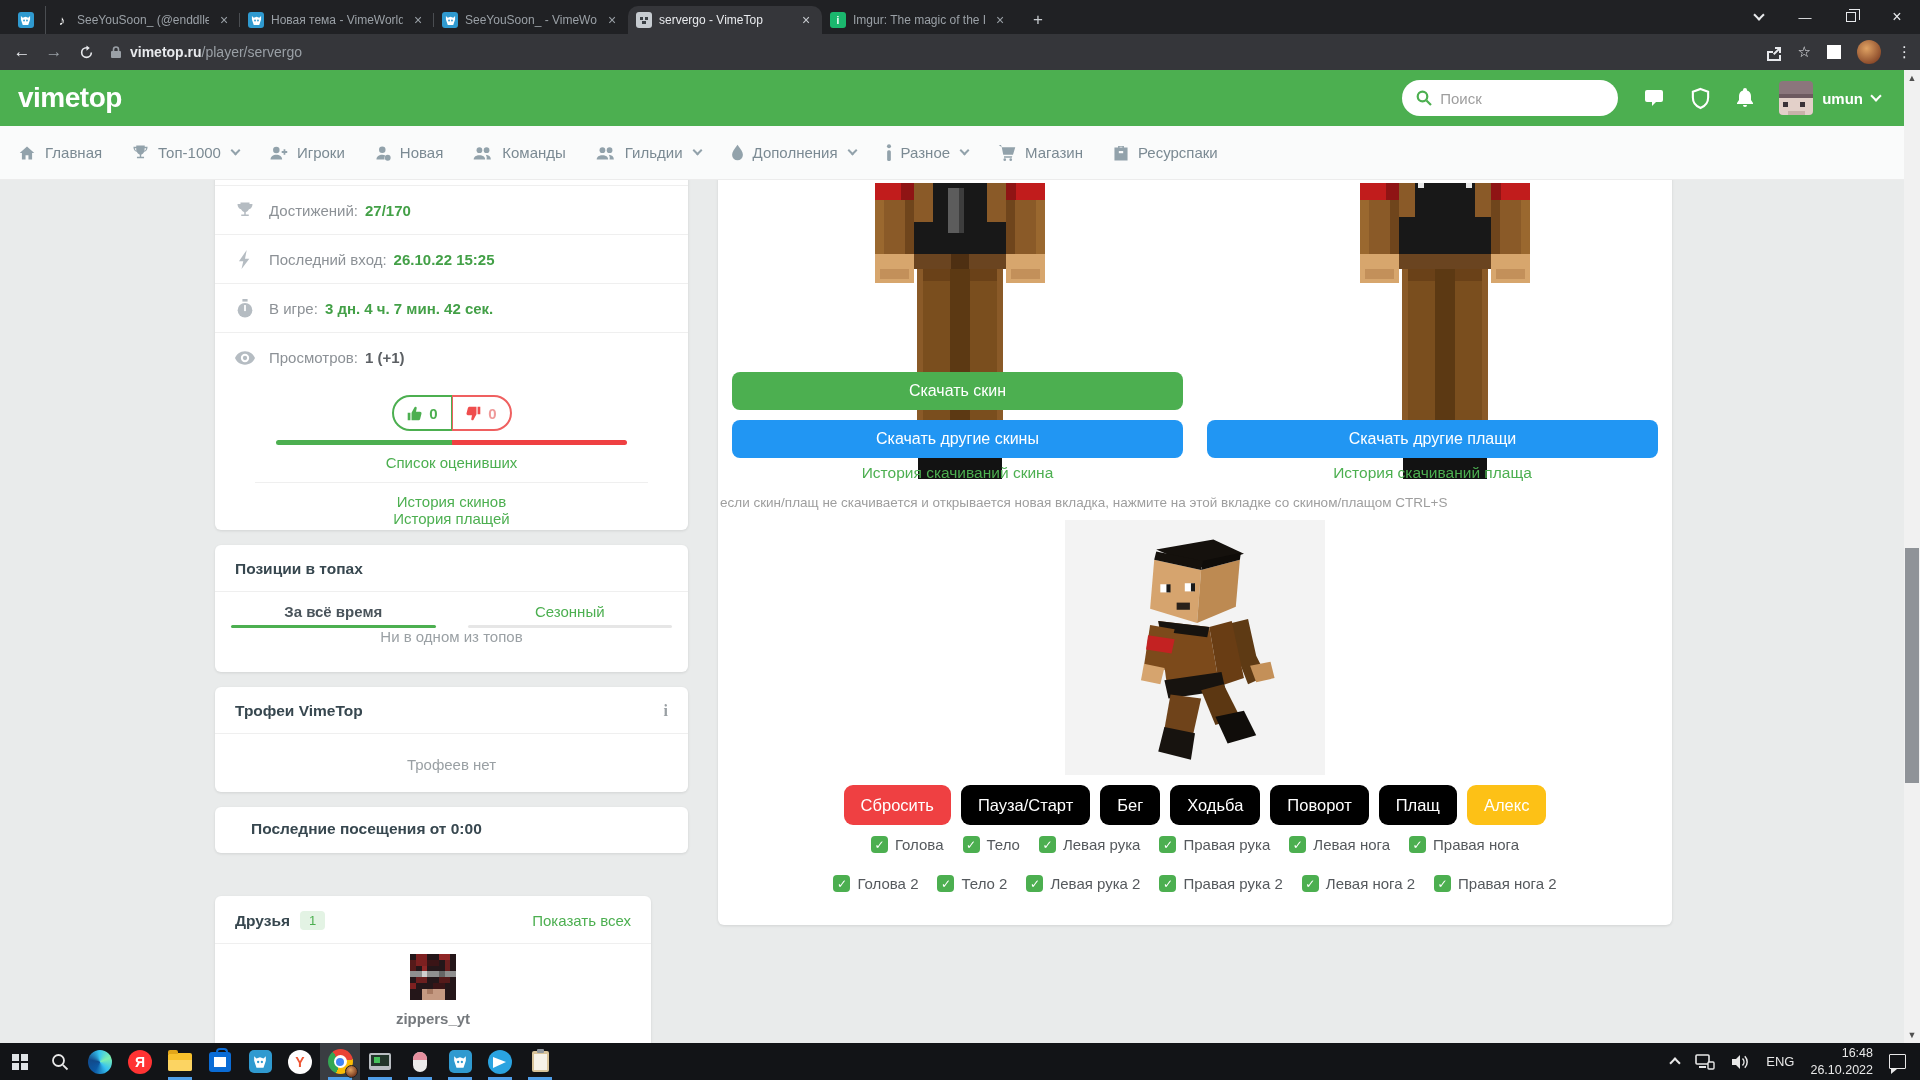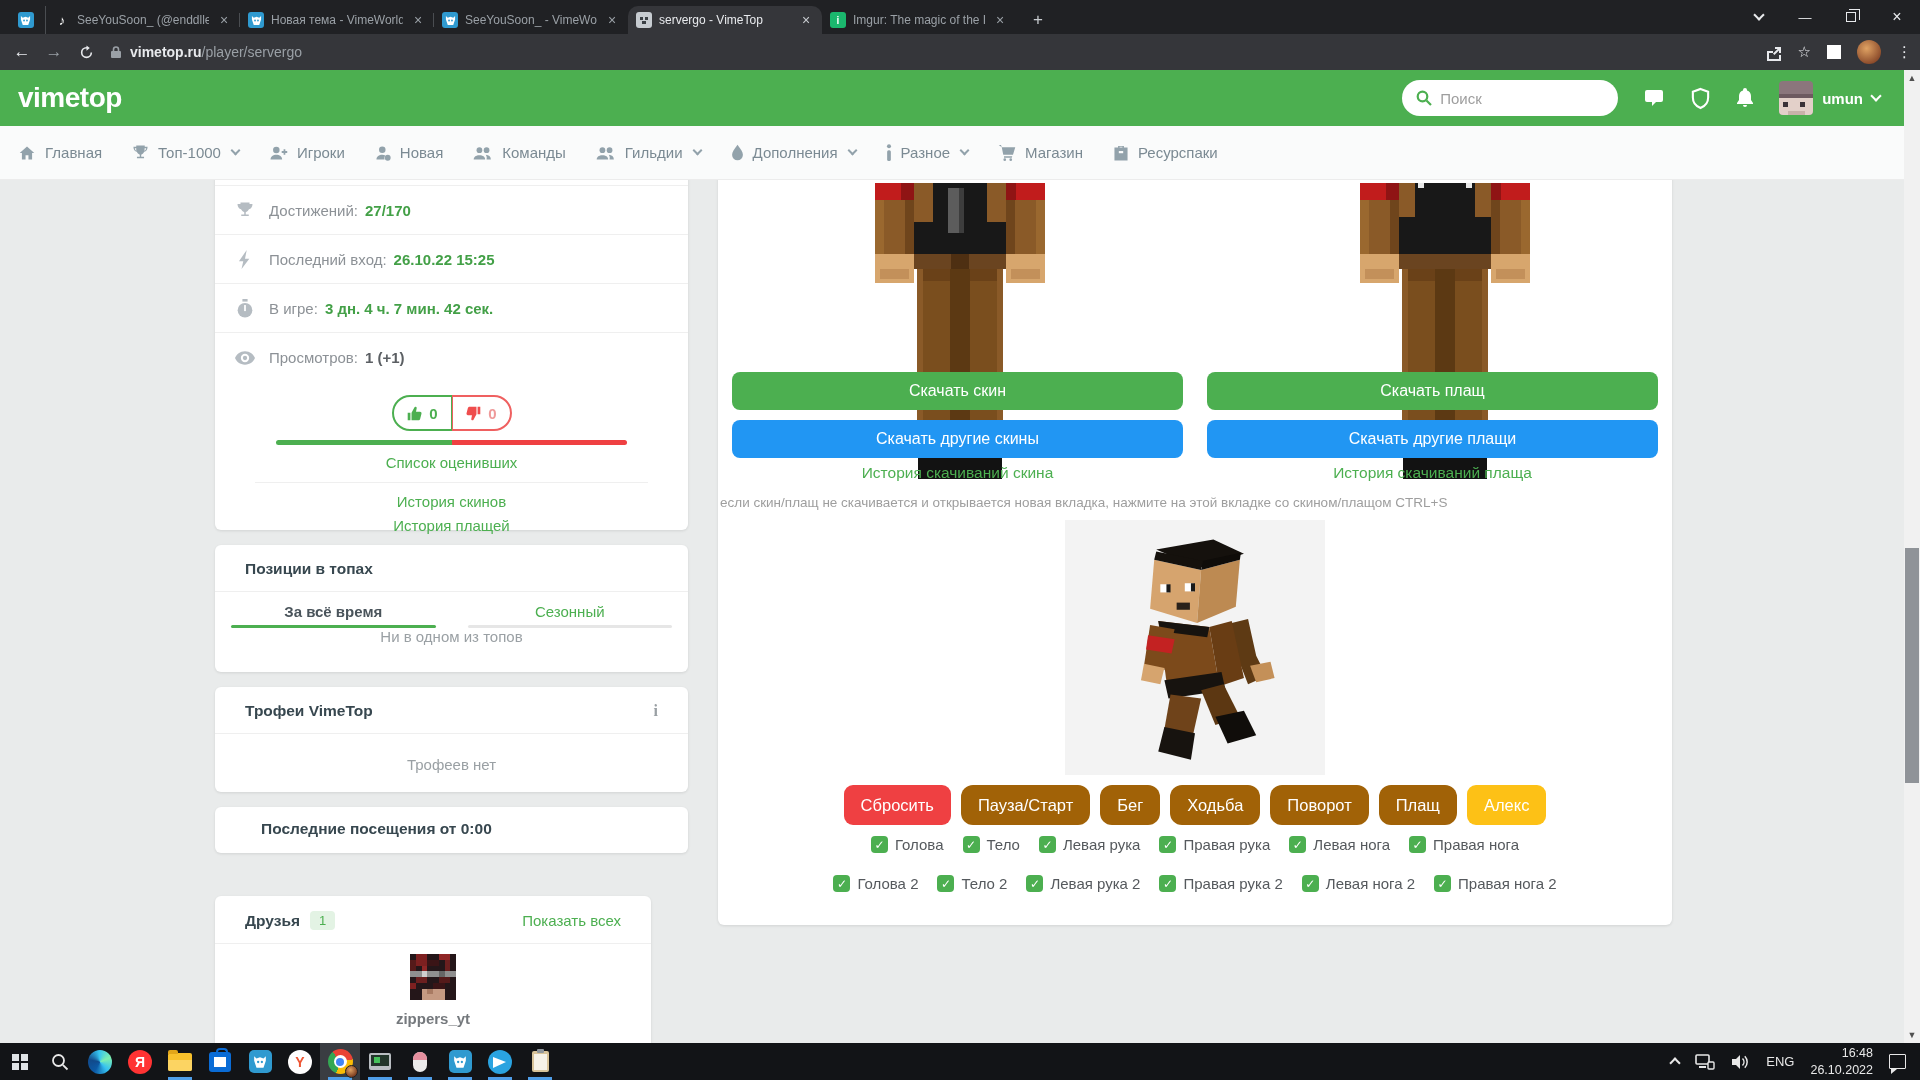--- a/index.html
+++ b/index.html
@@ -91,24 +91,24 @@
   .pill-half { flex:1; display:flex; align-items:center; justify-content:center; gap:6px; font-size:15px; font-weight:bold; }
   .pill-up { border:2px solid #4caf50; border-radius:18px 0 0 18px; color:#4caf50; border-right:1px solid #4caf50; }
   .pill-down { border:2px solid #ef6060; border-radius:0 18px 18px 0; color:#ef9a9a; border-left:1px solid #ef6060; }
   .pill-up svg { fill:#4caf50; } .pill-down svg { fill:#ef4d4d; }
   #rate-bar { margin:9px 61px 0; height:5px; display:flex; }
   #rate-bar .g { width:50%; background:#4caf50; border-radius:3px 0 0 3px; }
   #rate-bar .r { width:50%; background:#ef4042; border-radius:0 3px 3px 0; }
   .green-link { display:block; text-align:center; color:#4caf50; font-size:15px; }
   #raters-link { margin-top:9px; }
   #hist-divider { height:1px; background:#efefef; margin:11px 40px 0; }
-  #skin-hist { margin-top:10px; } #cape-hist { margin-top:7px; }
+  #skin-hist { margin-top:10px; } #cape-hist { }
 
   #card-tops { left:215px; top:365px; width:473px; height:127px; }
-  .card-header { padding:15px 30px 13px; font-size:15.5px; font-weight:bold; color:#37474f;
+  .card-header { padding:15px 20px 13px; font-size:15.5px; font-weight:bold; color:#37474f;
     border-bottom:1px solid #efefef; display:flex; align-items:center; }
   .tops-tabs { display:flex; }
   .tops-tab { flex:1; text-align:center; padding:11px 0 8px; font-size:15px; position:relative; }
   .tops-tab.active { color:#4a545b; font-weight:bold; }
   .tops-tab.inactive { color:#4caf50; }
   .tab-underline { position:absolute; left:16px; right:16px; bottom:0; height:3px; border-radius:2px; }
   .tops-tab.active .tab-underline { background:#4caf50; }
   .tops-tab.inactive .tab-underline { background:#e6e6e6; }
   .empty-text { text-align:center; color:#9aa0a4; font-size:15px; }
 
@@ -134,21 +134,21 @@
   #btn-cape  { left:489px; top:252px; width:451px; }
   #btn-skins { left:14px;  top:300px; width:451px; }
   #btn-capes { left:489px; top:300px; width:451px; }
   .dl-link { position:absolute; top:344px; width:451px; text-align:center; color:#4caf50; font-size:15.5px; }
   #link-skin-hist { left:14px; } #link-cape-hist { left:489px; }
   #main-note { position:absolute; left:2px; top:375px; width:950px; color:#9e9e9e; font-size:13.5px; }
   #viewer { position:absolute; left:347px; top:400px; width:260px; height:255px; background:#f3f3f3; }
   #ctrl-row { position:absolute; left:0; top:665px; width:954px; display:flex; justify-content:center; gap:10px; }
   .ctrl-btn { height:40px; padding:0 17px; border-radius:9px; color:#fff; font-size:16.5px;
     display:flex; align-items:center; }
-  .c-red { background:#ef4042; } .c-green { background:#a16207;border-radius:12px; } .c-yellow { background:#fdc116; }
+  .c-red { background:#ef4042; } .c-green { background:#000000; } .c-yellow { background:#fdc116; }
   .parts-row { position:absolute; width:954px; display:flex; justify-content:center; gap:19px; }
   #parts1 { top:716px; } #parts2 { top:755px; }
   .part { display:flex; align-items:center; gap:7px; color:#55595d; font-size:15px; }
   .cbx { width:17px; height:17px; background:#4caf50; border-radius:4px; color:#fff;
     display:flex; align-items:center; justify-content:center; font-size:12px; }
   .cbx:after { content:"✓"; }
 
   
   #scrollbar { position:absolute; right:0; top:70px; width:16px; height:973px; background:#f1f1f1; }
   #scrollbar .arrow { position:absolute; left:0; width:16px; height:16px; color:#505050; font-size:9px;
@@ -598,21 +598,20 @@
         <rect x="32" y="66" width="66" height="128" fill="#7a4e1e"></rect>
         <rect x="32" y="66" width="66" height="9" fill="#6a4118"></rect>
         <rect x="57" y="66" width="16" height="128" fill="#5c3913"></rect>
         <rect x="32" y="66" width="5" height="128" fill="#8a5a28"></rect>
           <rect x="93" y="66" width="5" height="128" fill="#8a5a28"></rect>
         <rect x="33" y="194" width="64" height="11" fill="#474747"></rect>
         <rect x="33" y="205" width="64" height="21" fill="#121212"></rect>
       </svg>
 
       <div class="btn btn-green" id="btn-skin">Скачать скин</div>
-      <div class="btn btn-green" id="btn-cape">Скачать плащ</div>
       <div class="btn btn-blue" id="btn-skins">Скачать другие скины</div>
       <div class="btn btn-blue" id="btn-capes">Скачать другие плащи</div>
       <a class="dl-link" id="link-skin-hist">История скачиваний скина</a>
       <a class="dl-link" id="link-cape-hist">История скачиваний плаща</a>
 
       <div id="main-note">если скин/плащ не скачивается и открывается новая вкладка, нажмите на этой вкладке со скином/плащом CTRL+S</div>
 
       <div id="viewer">
         <svg width="260" height="255" viewBox="0 0 230 250">
           <g transform="translate(15,5)">

